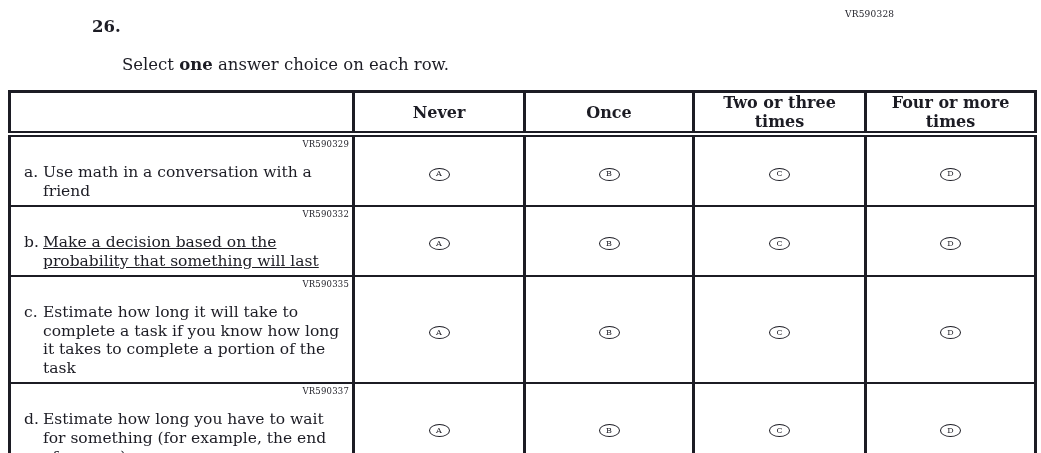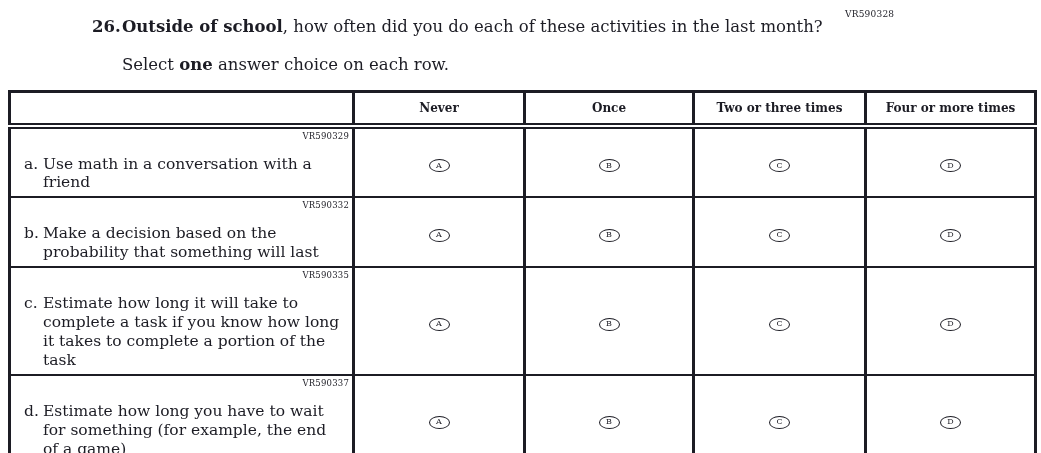--- a/index.html
+++ b/index.html
@@ -58,21 +58,21 @@
     border: 3px solid #1c1c24;
   }
   table.survey th,
   table.survey td {
     border: 2px solid #1c1c24;
     border-left-width: 3px;
     border-right-width: 3px;
   }
   table.survey thead th {
     height: 34px;
-    font-size: 12px;
+    font-size: 16px;
     font-weight: bold;
     text-align: center;
     vertical-align: middle;
     border-bottom: 6px double #1c1c24;
     padding: 0 2px;
   }
   td.stem {
     position: relative;
     vertical-align: top;
     padding: 26px 6px 4px 32px;
@@ -87,21 +87,21 @@
   }
   td.stem .letter {
     position: absolute;
     left: 13px;
   }
   td.opt {
     text-align: center;
     vertical-align: middle;
   }
   tr.r-a td { height: 61px; }
-  tr.r-b td { height: 52px; }
+  tr.r-b td { height: 52px; text-decoration: underline; }
   tr.r-c td { height: 85px; }
   tr.r-d td { height: 60px; }
 
   
   .bubble {
     display: inline-flex;
     align-items: center;
     justify-content: center;
     width: 21px;
     height: 13px;
@@ -116,21 +116,20 @@
   }
 </style>
 </head>
 <body>
 
 <div class="code top-code">VR590328</div>
 
 <div class="question">
   <div class="q-line">
     <span class="q-num">26.</span>
-    <span><b>Outside of school</b><span>, how often did you do each of these activities in the last month?</span></span>
   </div>
   <div class="q-instruction"><span>Select </span><b>one</b><span> answer choice on each row.</span></div>
 </div>
 
 <table class="survey">
   <colgroup>
     <col style="width:344px">
     <col style="width:171px">
     <col style="width:169px">
     <col style="width:172px">

